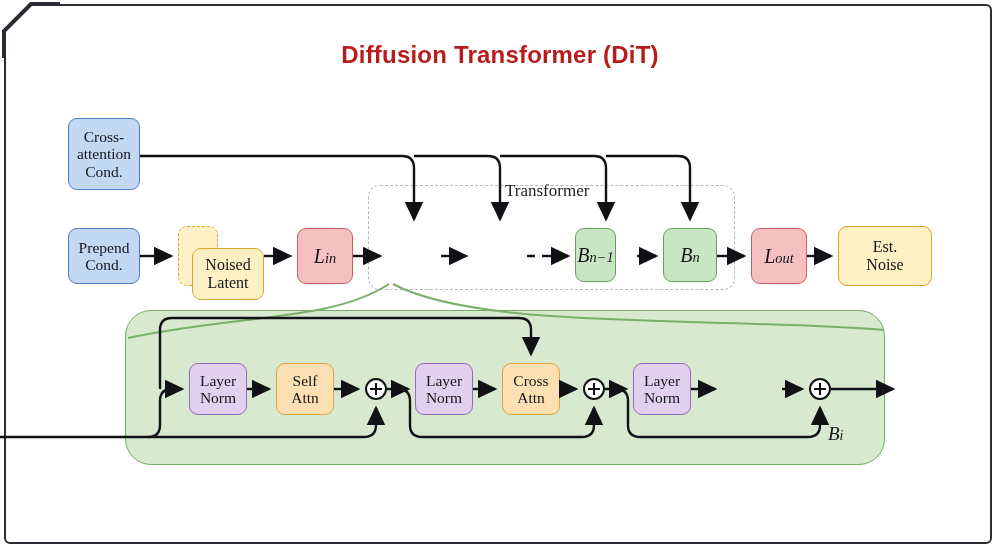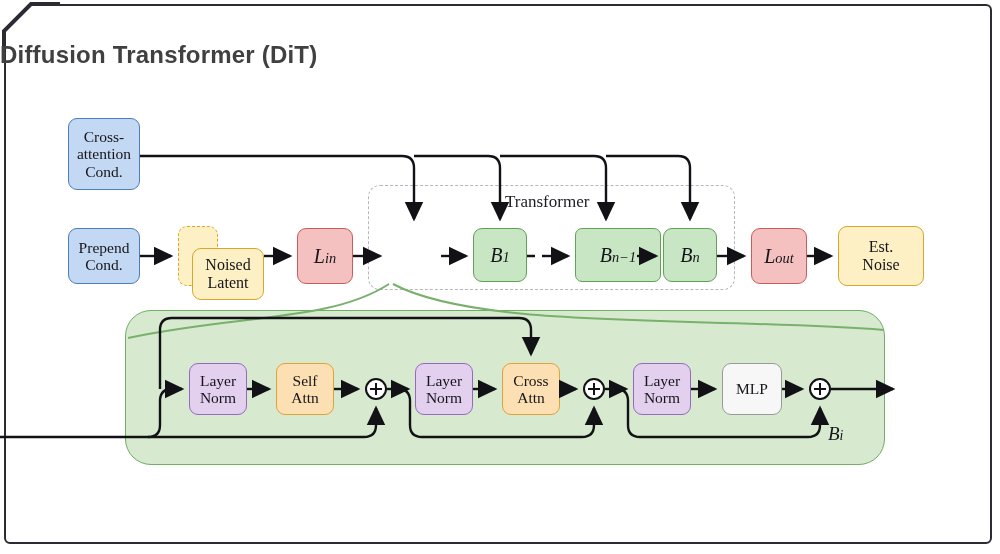--- a/index.html
+++ b/index.html
@@ -35,25 +35,25 @@
     top: 0px;
     width: 64px;
     height: 64px;
   }
   
   #title {
     position: absolute;
     left: 0;
     top: 41px;
     width: 1000px;
-    text-align: left;
+    text-align: center;
     font-family: "Liberation Sans", "DejaVu Sans", sans-serif;
     font-weight: bold;
     font-size: 24px;
-    color: #404040;
+    color: #b91c1c;
     letter-spacing: .2px;
   }
   
   .node {
     position: absolute;
     box-sizing: border-box;
     display: flex;
     flex-direction: column;
     align-items: center;
     justify-content: center;
@@ -169,40 +169,37 @@
   <div class="node yellow" style="left:192px; top:226px; width:72px; height:52px; font-size:16px;margin-top:22px;">
     <span class="ln">Noised</span>
     <span class="ln">Latent</span>
   </div>
 
   <div class="node red" style="left:297px; top:228px; width:56px; height:56px; font-size:20px;">
     <span><span class="mathi">L</span><span class="mathi sub">in</span></span>
   </div>
 
   <div id="transformer-group" style="left:368px; top:185px; width:367px; height:105px;"></div>
-  <div id="transformer-label" style="left:505px; top:192px;">Transformer</div>
-
-
-  <div class="node green" style="left:473px; top:228px; width:54px; height:54px; font-size:20px;">
-    <span><span class="mathi">B</span><span class="mathi sub">1</span></span>
-  </div>
-
-  <div class="node green" style="left:575px; top:228px; width:86px; height:54px; font-size:20px;border-radius:7px;">
+  <div id="transformer-label" style="left:505px; top:181px;">Transformer</div>
+
+
+
+  <div class="node green" style="left:575px; top:228px; width:41px; height:54px; font-size:20px;">
     <span><span class="mathi">B</span><span class="mathi sub">n−1</span></span>
   </div>
 
   <div class="node green" style="left:663px; top:228px; width:54px; height:54px; font-size:20px;">
     <span><span class="mathi">B</span><span class="mathi sub">n</span></span>
   </div>
 
   <div class="node red" style="left:751px; top:228px; width:56px; height:56px; font-size:20px;">
     <span><span class="mathi">L</span><span class="mathi sub">out</span></span>
   </div>
 
-  <div class="node yellow" style="left:838px; top:226px; width:86px; height:60px; font-size:16px;">
+  <div class="node yellow" style="left:838px; top:226px; width:94px; height:60px; font-size:16px;">
     <span class="ln">Est.</span>
     <span class="ln">Noise</span>
   </div>
 
   <div id="block-panel" style="left:125px; top:310px; width:760px; height:155px;"></div>
 
   <div class="node purple" style="left:189px; top:363px; width:58px; height:52px; font-size:15.5px;">
     <span class="ln">Layer</span>
     <span class="ln">Norm</span>
   </div>
@@ -224,23 +221,20 @@
     <span class="ln">Attn</span>
   </div>
 
   <div class="oplus" style="left:583px; top:378px;"></div>
 
   <div class="node purple" style="left:633px; top:363px; width:58px; height:52px; font-size:15.5px;">
     <span class="ln">Layer</span>
     <span class="ln">Norm</span>
   </div>
 
-  <div class="node white" style="left:722px; top:363px; width:60px; height:52px; font-size:15.5px;">
-    <span class="ln">MLP</span>
-  </div>
 
   <div class="oplus" style="left:809px; top:378px;"></div>
 
   <div id="bi-label" style="left:828px; top:423px;text-align:right;">
     <span class="mathi">B</span><span class="mathi sub">i</span>
   </div>
 
   <svg class="wires" viewBox="0 0 1000 554">
     <defs>
       <marker id="ah" markerWidth="9" markerHeight="9" refX="7.2" refY="4.5" orient="auto" markerUnits="strokeWidth">

